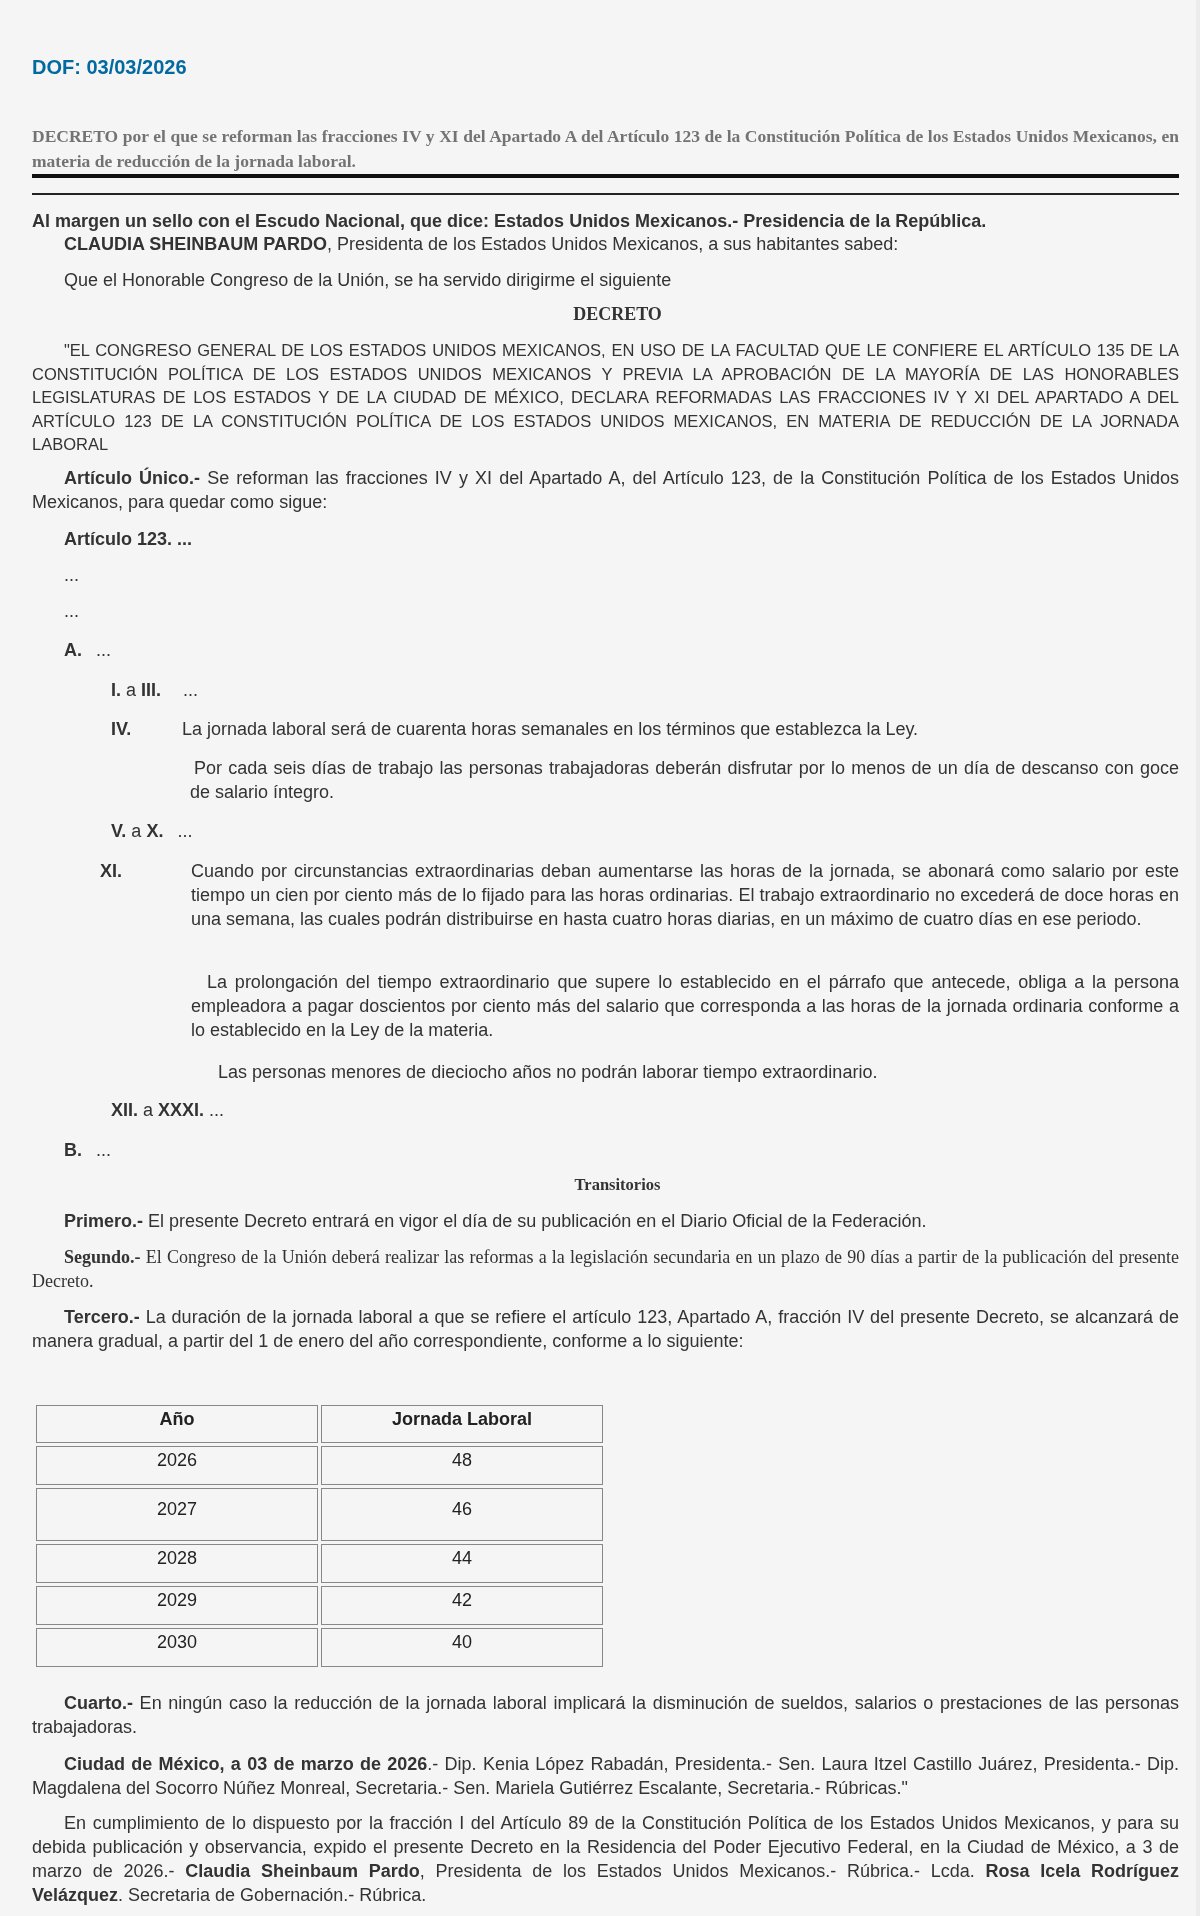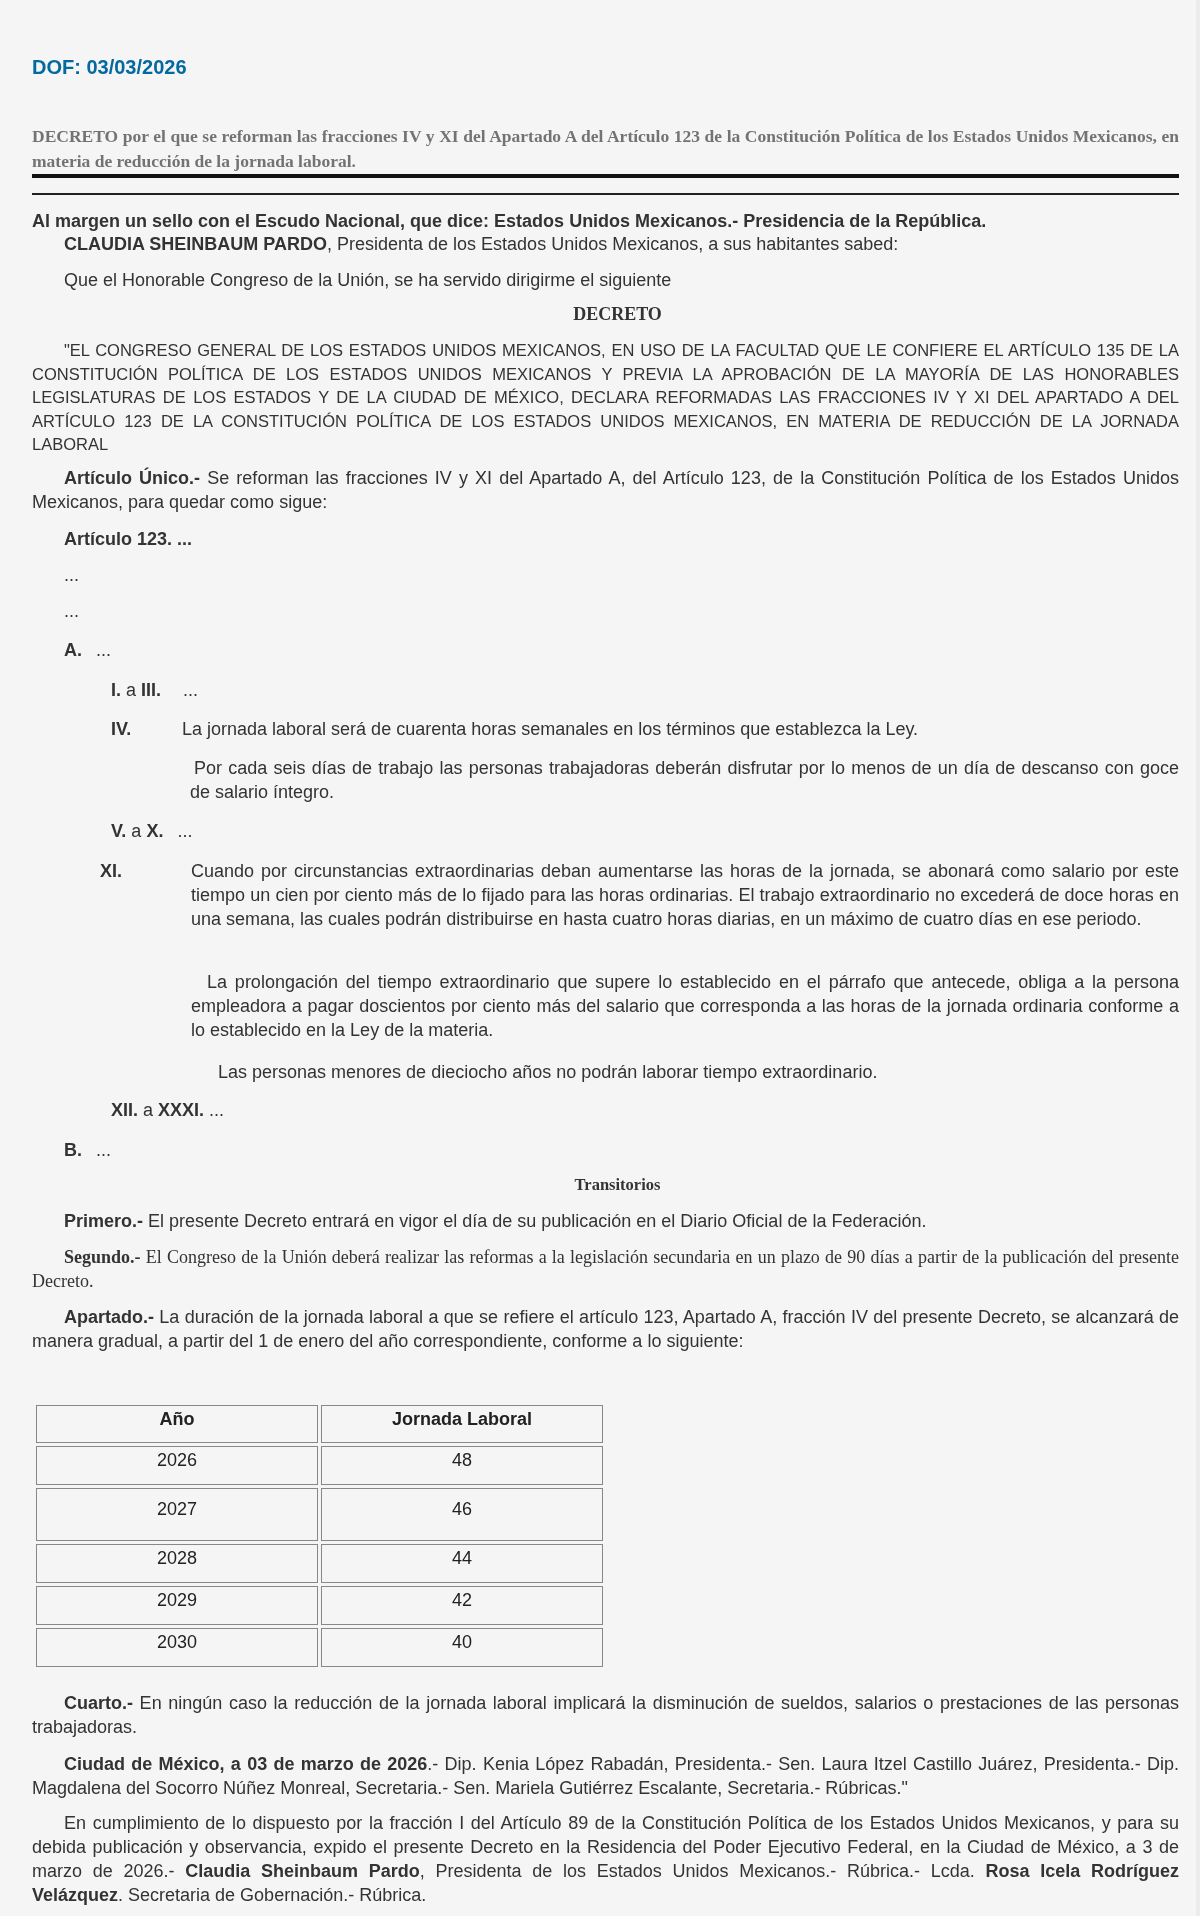--- a/index.html
+++ b/index.html
@@ -99,21 +99,21 @@
   <div class="t" style="left:111px; top:1098px;"><span class="lab">XII.</span><span> a </span><span class="lab">XXXI.</span><span> ...</span></div>
 
   <div class="t" style="left:64px; top:1138px;"><span class="lab">B.</span><span style="margin-left:14px;">...</span></div>
 
   <div class="center-serif" style="top:1175px; font-size:16.5px;">Transitorios</div>
 
   <div class="p ind" style="top:1209px;"><span class="b">Primero.-</span><span> El presente Decreto entrará en vigor el día de su publicación en el Diario Oficial de la Federación.</span></div>
 
   <div class="p ind" style="top:1245px;font-family:Liberation Serif, serif;"><span class="b">Segundo.-</span><span> El Congreso de la Unión deberá realizar las reformas a la legislación secundaria en un plazo de 90 días a partir de la publicación del presente Decreto.</span></div>
 
-  <div class="p ind" style="top:1305px;"><span class="b">Apartado.-</span><span> La duración de la jornada laboral a que se refiere el artículo 123, Apartado A, fracción IV del presente Decreto, se alcanzará de manera gradual, a partir del 1 de enero del año correspondiente, conforme a lo siguiente:</span></div>
+  <div class="p ind" style="top:1305px;"><span class="b">Tercero.-</span><span> La duración de la jornada laboral a que se refiere el artículo 123, Apartado A, fracción IV del presente Decreto, se alcanzará de manera gradual, a partir del 1 de enero del año correspondiente, conforme a lo siguiente:</span></div>
 
   <table class="jornada">
     <tbody>
         <tr>
       <th>Año</th>
       <th>Jornada Laboral</th>
     </tr>
     <tr class="rowh1">
       <td>2026</td>
       <td>48</td>

